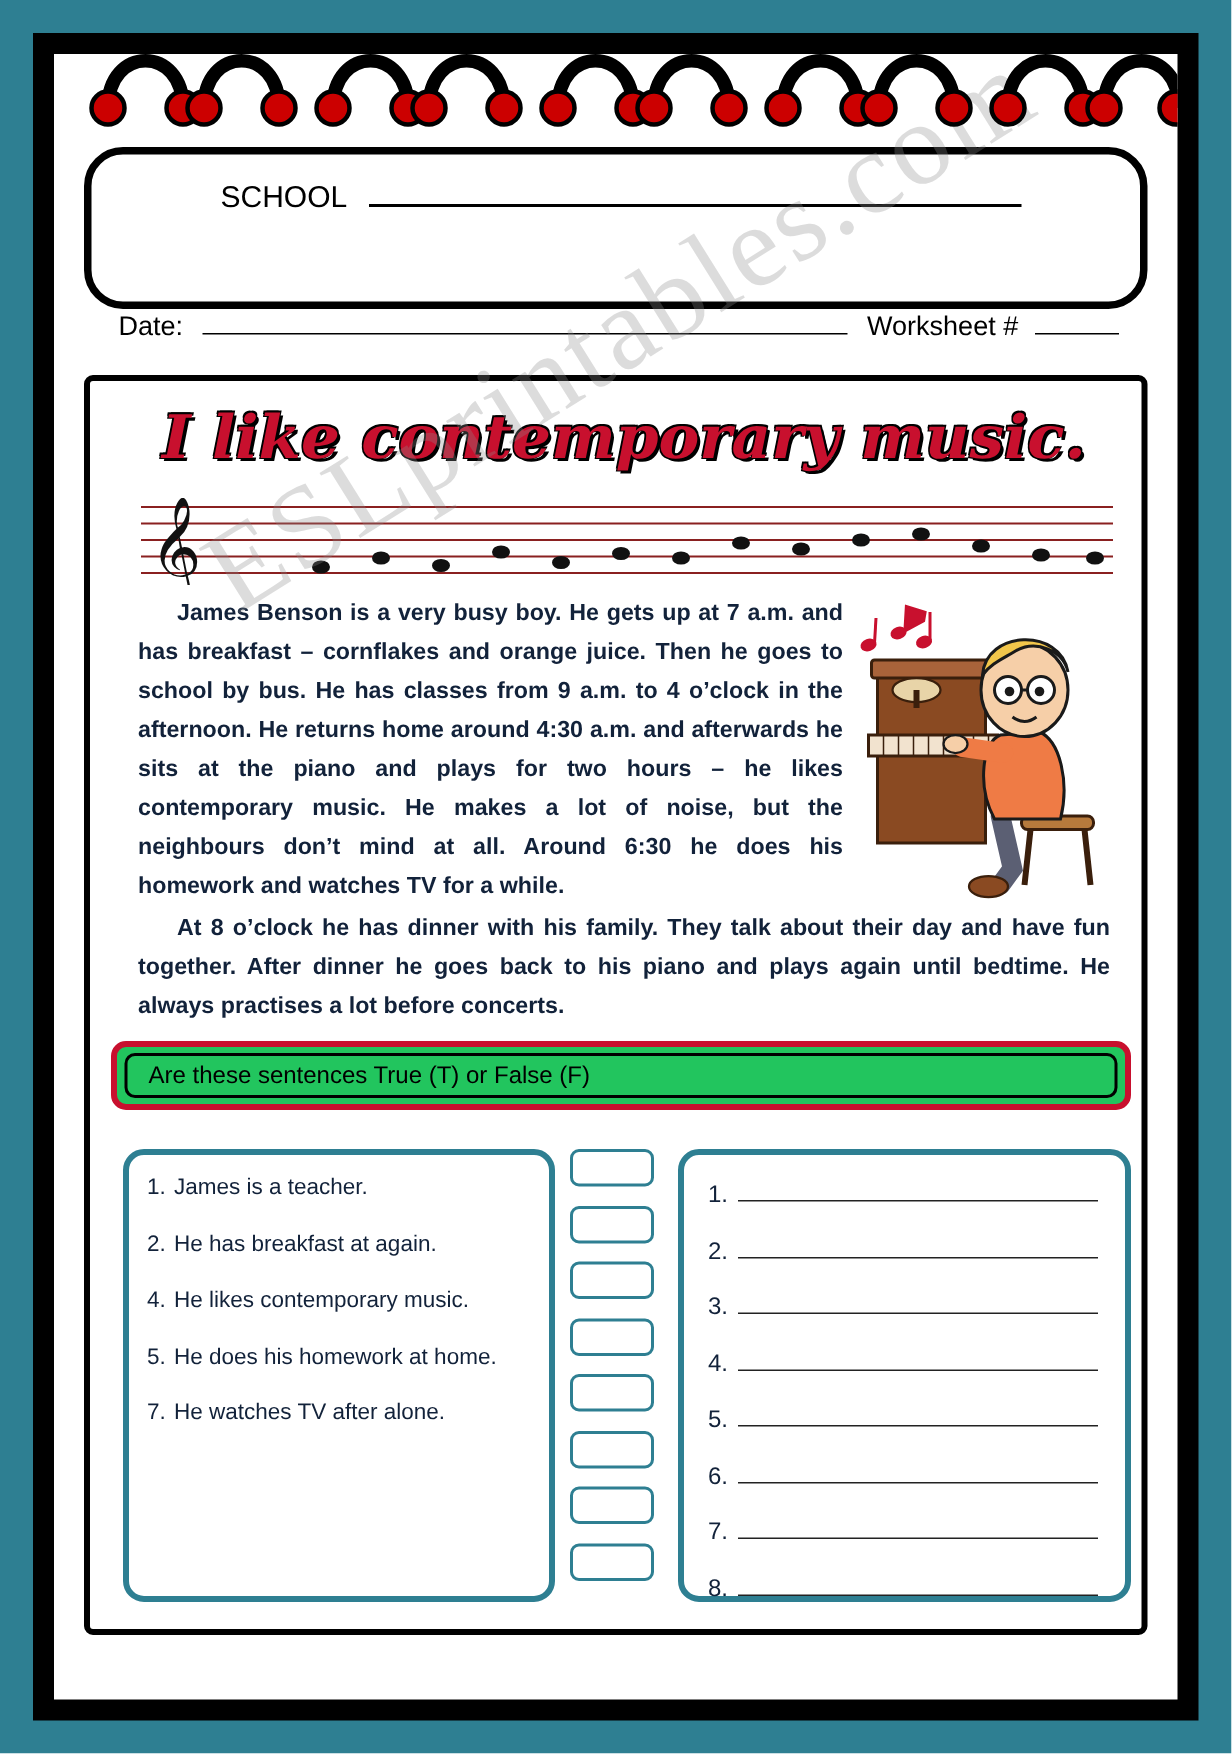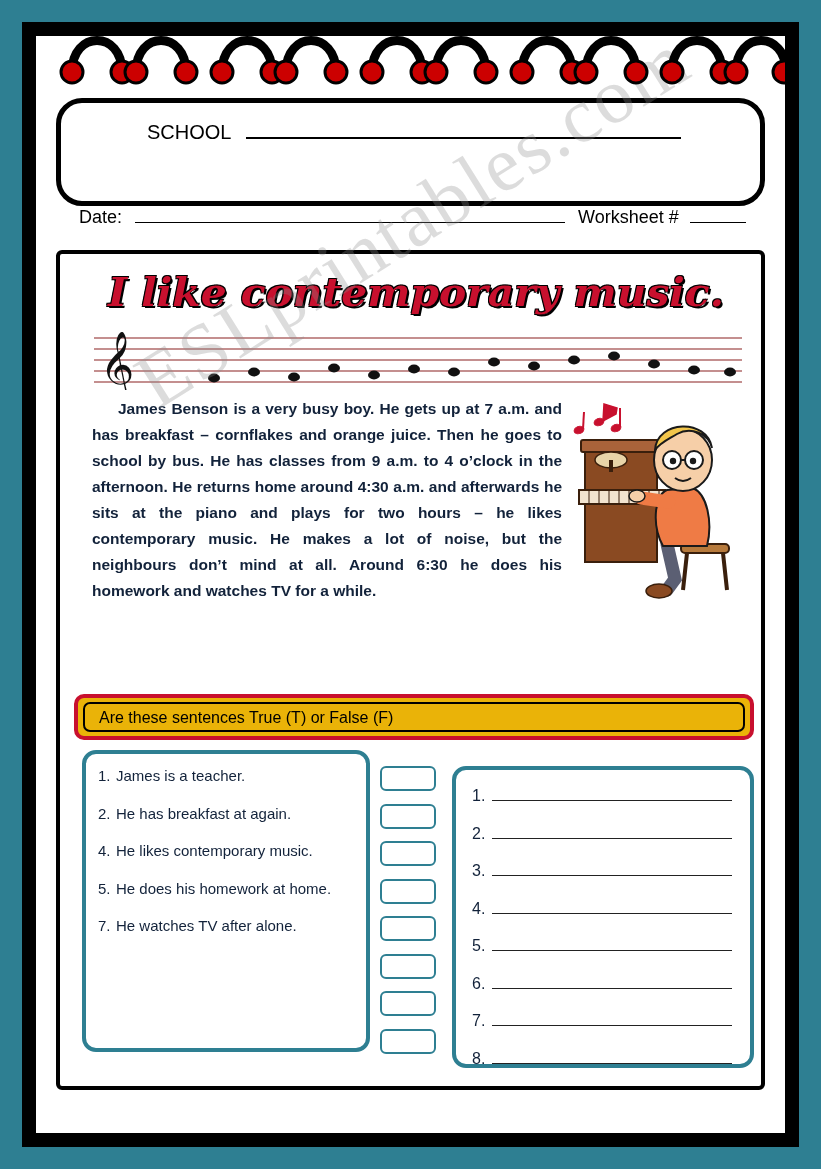--- a/index.html
+++ b/index.html
@@ -171,42 +171,42 @@
   }
 
   .instruction-box {
     position: absolute;
     left: 14px;
     top: 440px;
     width: 680px;
     height: 46px;
     border: 4px solid #c8102e;
     border-radius: 10px;
-    background: #eab308;
+    background: #22c55e;
     box-sizing: border-box;
   }
   .instruction-inner {
     position: absolute;
     left: 5px;
     top: 4px;
     width: 662px;
     height: 30px;
     border: 2px solid #000;
     border-radius: 7px;
     box-sizing: border-box;
     padding-left: 14px;
     font-size: 16px;
     line-height: 28px;
     color: #000;
   }
 
   .left-panel {
     position: absolute;
     left: 22px;
-    top: 496px;
+    top: 512px;
     width: 288px;
     height: 302px;
     border: 4px solid #2e7f92;
     border-radius: 14px;
     background: #ffffff;
     box-sizing: border-box;
     padding: 10px 10px 0 12px;
   }
   .sentence {
     font-size: 15px;
@@ -393,20 +393,21 @@
       <circle cx="101" cy="66" r="9" fill="#ffffff" stroke="#1a1a1a" stroke-width="2"></circle>
       <circle cx="123" cy="66" r="9" fill="#ffffff" stroke="#1a1a1a" stroke-width="2"></circle>
       <circle cx="102" cy="67" r="3.2" fill="#1a1a1a"></circle>
       <circle cx="122" cy="67" r="3.2" fill="#1a1a1a"></circle>
       <line x1="110" y1="66" x2="114" y2="66" stroke="#1a1a1a" stroke-width="2"></line>
       <path d="M104 84 Q 112 90, 120 84" stroke="#1a1a1a" stroke-width="2" fill="none"></path>
     </svg>
 
     <div class="passage">
       <p class="p1">James Benson is a very busy boy. He gets up at 7 a.m. and has breakfast – cornflakes and orange juice. Then he goes to school by bus. He has classes from 9 a.m. to 4 o’clock in the afternoon. He returns home around 4:30 a.m. and afterwards he sits at the piano and plays for two hours – he likes contemporary music. He makes a lot of noise, but the neighbours don’t mind at all. Around 6:30 he does his homework and watches TV for a while.</p>
+      <p>At 8 o’clock he has dinner with his family. They talk about their day and have fun together. After dinner he goes back to his piano and plays again until bedtime. He always practises a lot before concerts.</p>
     </div>
 
     <div class="instruction-box">
       <div class="instruction-inner">Are these sentences True (T) or False (F)</div>
     </div>
 
     <div class="left-panel">
       <div class="sentence"><span class="num">1.</span><span>James is a teacher.</span></div>
       <div class="sentence"><span class="num">2.</span><span>He has breakfast at again.</span></div>
       <div class="sentence"><span class="num">4.</span><span>He likes contemporary music.</span></div>

